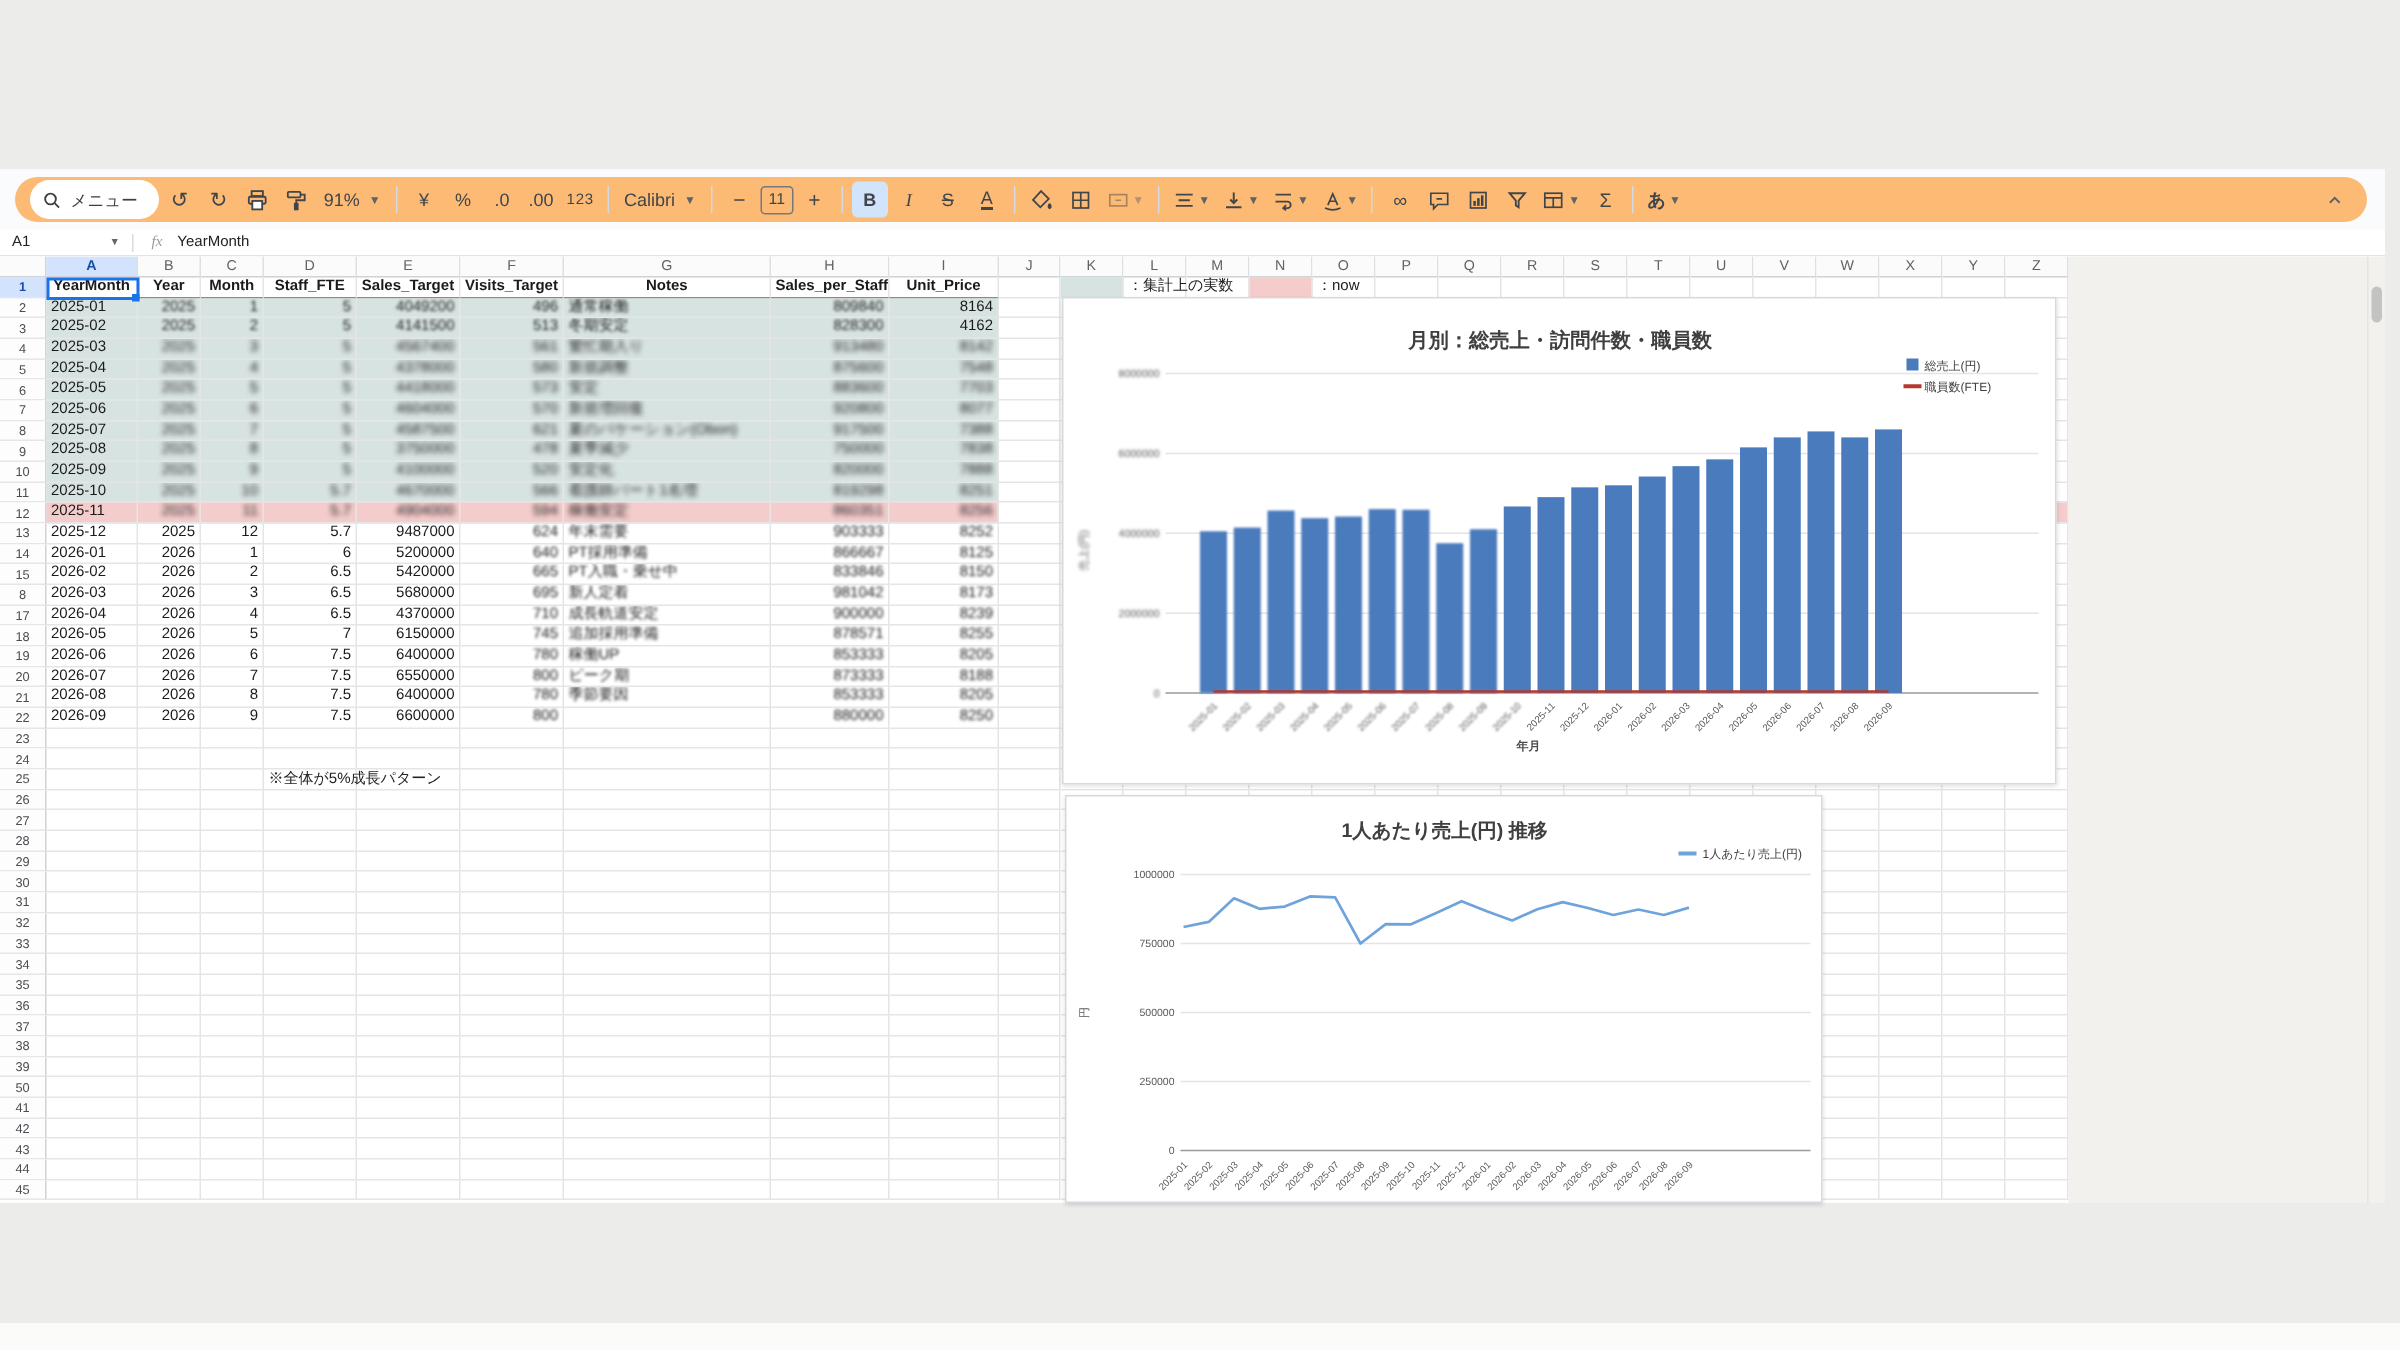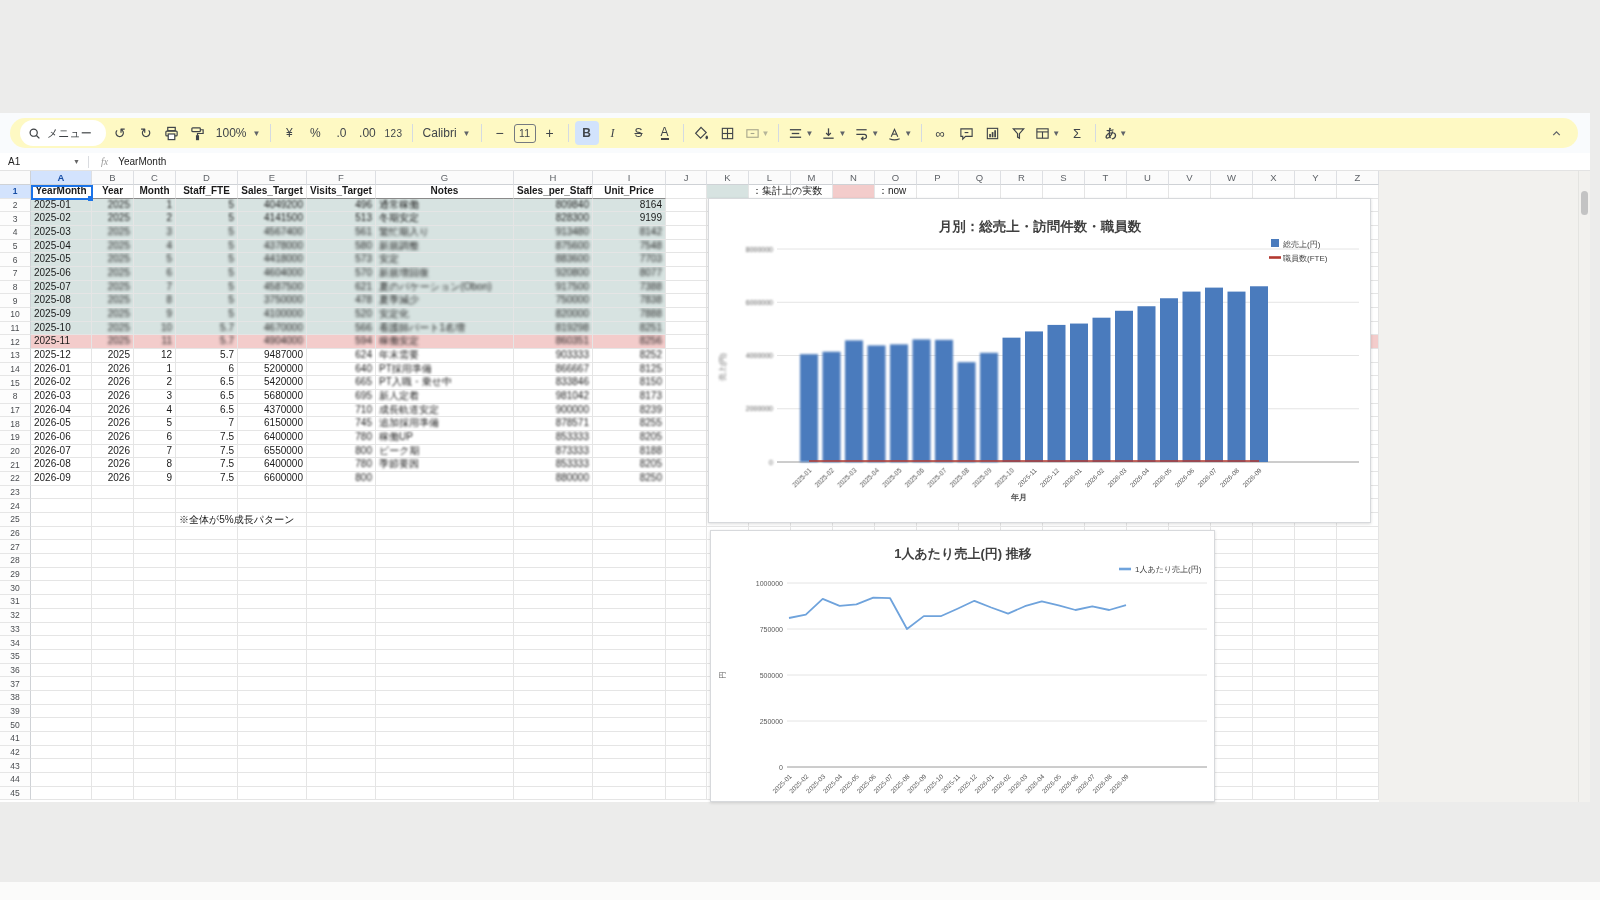--- a/index.html
+++ b/index.html
@@ -4,21 +4,21 @@
 <style>
   *{margin:0;padding:0;box-sizing:border-box}
   html,body{background:#ececeb}
   body{font-family:"Liberation Sans",sans-serif;-webkit-font-smoothing:antialiased}
   .stage{position:relative;width:1600px;height:900px;background:#ececeb;overflow:hidden}
   .bottom-white{position:absolute;left:0;top:882px;width:1600px;height:18px;background:#fbfbfa}
   .app{position:absolute;left:0;top:113px;width:1590px;height:689px;background:#ffffff}
 
   
   .toolbar-band{position:absolute;left:0;top:0;width:1590px;height:40px;background:#f9fbfd}
-  .toolbar-pill{position:absolute;left:10px;top:5px;width:1568px;height:30px;background:#fef9c3;border-radius:15px;
+  .toolbar-pill{position:absolute;left:10px;top:5px;width:1568px;height:30px;background:#fdba74;border-radius:15px;
     display:flex;align-items:center;padding:0 10px;gap:2px;font-size:11px;color:#40454a}
   .tbtn{min-width:24px;height:24px;display:flex;align-items:center;justify-content:center;border-radius:4px;
     color:#40454a;font-size:12px;padding:0 3px;cursor:pointer;flex:0 0 auto}
   .tbtn.active{background:#d2e3fc}
   .tbtn .caret{font-size:8px;color:#5f6368;margin-left:2px}
   .tsep{width:1px;height:18px;background:#d4dae2;margin:0 4px;flex:0 0 auto}
   .menu-pill{display:flex;align-items:center;gap:6px;background:#ffffff;border-radius:13px;height:26px;padding:0 14px 0 8px;
     color:#3c4043;font-size:11px;flex:0 0 auto;cursor:pointer}
   .zoom-box,.font-box{display:flex;align-items:center;gap:4px;padding:0 4px;cursor:pointer}
   .size-box{width:22px;height:19px;border:1px solid #747980;border-radius:3px;display:flex;align-items:center;justify-content:center;font-size:10.5px}
@@ -92,21 +92,21 @@
             </svg>
         </span>
         <span class="tbtn">
           <svg class="ic" width="15" height="15" viewBox="0 0 16 16" fill="none" stroke="#40454a" stroke-width="1.3">
               <rect x="2" y="2" width="9" height="4" rx="0.8"></rect>
               <path d="M11 4 h3 v4 h-6 v2.5"></path>
               <rect x="7" y="10.5" width="2" height="4" fill="#40454a"></rect>
             </svg>
         </span>
         <span class="tbtn zoom-box">
-          <span>100%</span>
+          <span>91%</span>
             <span class="caret">▼</span>
         </span>
 
         <span class="tsep"></span>
 
         <span class="tbtn">¥</span>
         <span class="tbtn">%</span>
         <span class="tbtn">.0</span>
         <span class="tbtn">.00</span>
         <span class="tbtn" style="font-size:10px;letter-spacing:0.5px">123</span>
@@ -340,21 +340,21 @@
           <div class="grow">
             <div class="rnum">3</div>
             <div class="cell" style="width: 61px; background: rgb(215, 227, 225);"><span>2025-02</span></div>
             <div class="cell num" style="width: 42px; background: rgb(215, 227, 225);"><span class="b1">2025</span></div>
             <div class="cell num" style="width: 42px; background: rgb(215, 227, 225);"><span class="b1">2</span></div>
             <div class="cell num" style="width: 62px; background: rgb(215, 227, 225);"><span class="b1">5</span></div>
             <div class="cell num" style="width: 69px; background: rgb(215, 227, 225);"><span class="b1">4141500</span></div>
             <div class="cell num" style="width: 69px; background: rgb(215, 227, 225);"><span class="b1">513</span></div>
             <div class="cell" style="width: 138px; background: rgb(215, 227, 225);"><span class="b1">冬期安定</span></div>
             <div class="cell num" style="width: 79px; background: rgb(215, 227, 225);"><span class="b1">828300</span></div>
-            <div class="cell num" style="width: 73px; background: rgb(215, 227, 225);"><span>9199</span></div>
+            <div class="cell num" style="width: 73px; background: rgb(215, 227, 225);"><span>4162</span></div>
             <div class="cell" style="width: 41px;"></div>
             <div class="cell" style="width: 42px;"></div>
             <div class="cell" style="width: 42px;"></div>
             <div class="cell" style="width: 42px;"></div>
             <div class="cell" style="width: 42px;"></div>
             <div class="cell" style="width: 42px;"></div>
             <div class="cell" style="width: 42px;"></div>
             <div class="cell" style="width: 42px;"></div>
             <div class="cell" style="width: 42px;"></div>
             <div class="cell" style="width: 42px;"></div>

